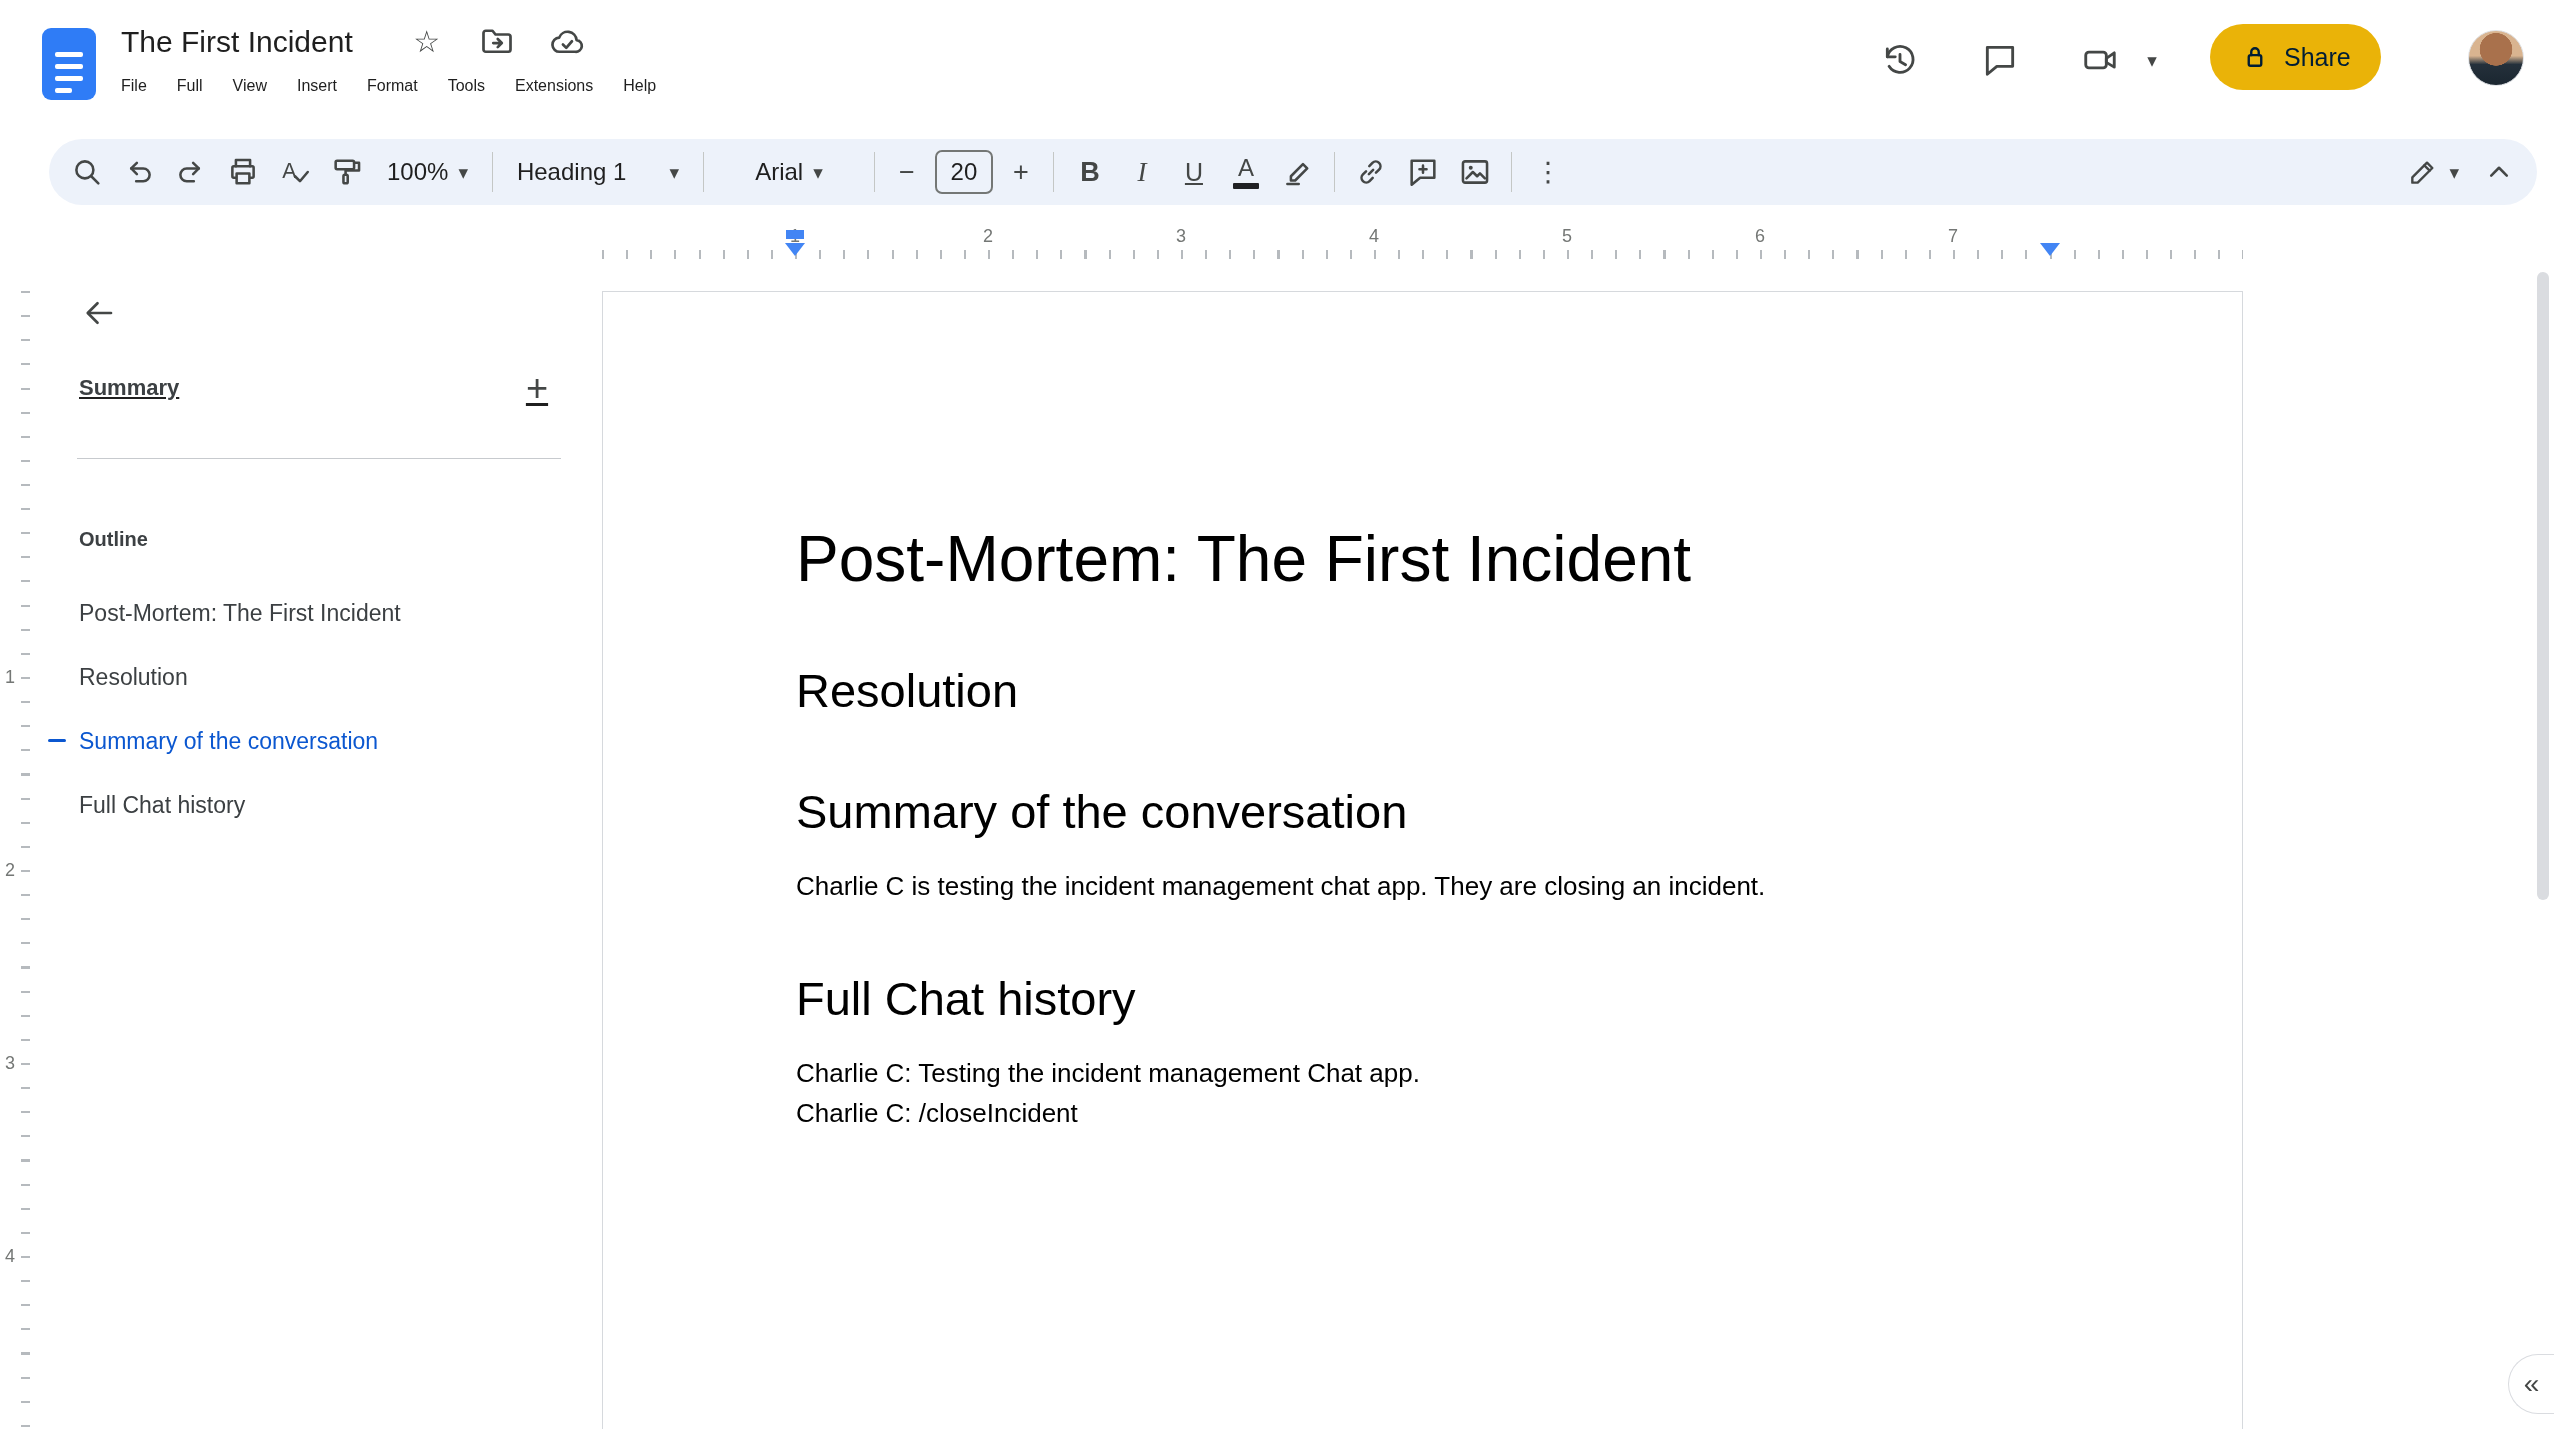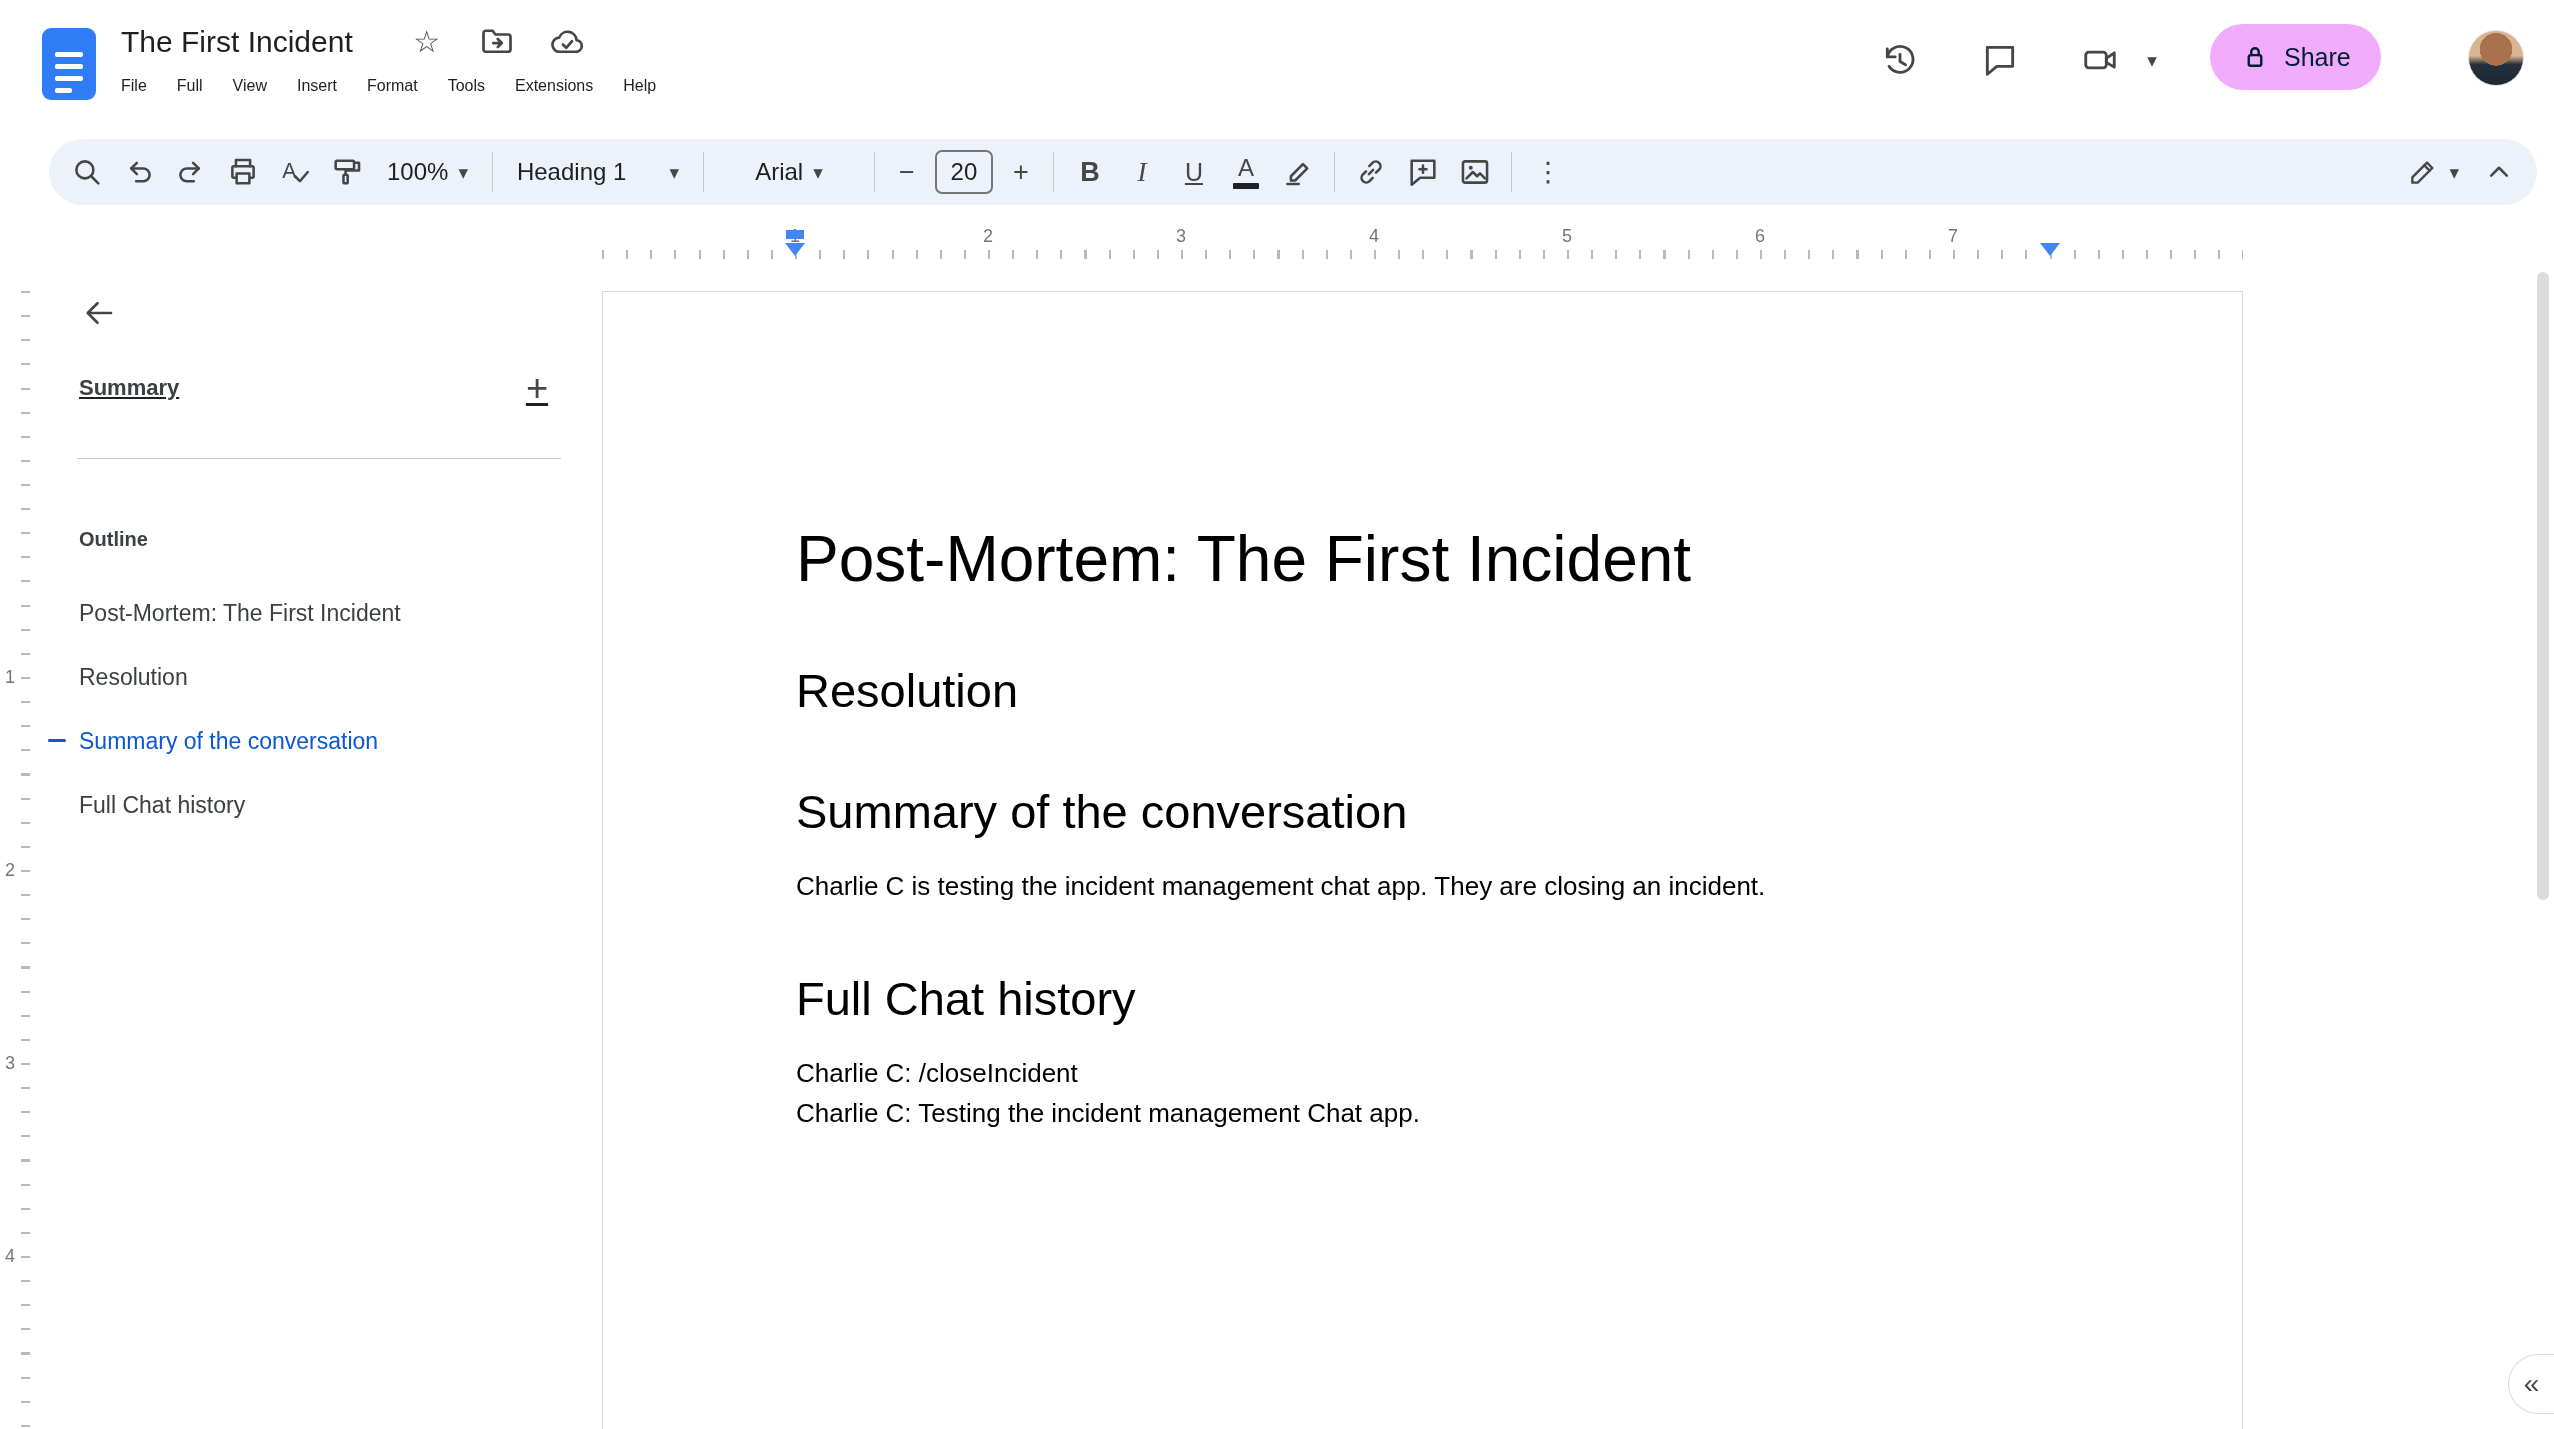--- a/index.html
+++ b/index.html
@@ -28,21 +28,21 @@
   .star-glyph { font-size:30px; color:#444746; line-height:1; }
 
   .menubar { position:absolute; left:106px; top:70px; display:flex; }
   .menu-item { font-size:16px; color:#1f1f1f; padding:7px 15px; border-radius:9px; cursor:pointer; }
 
   .topright-btn { position:absolute; width:56px; height:56px; border-radius:50%;
     display:flex; align-items:center; justify-content:center; cursor:pointer; }
   .caret { font-size:19px; color:#444746; line-height:1; }
 
   .share-btn { position:absolute; left:2210px; top:24px; height:66px; padding:0 30px;
-    background:#f0abfc; border-radius:33px; display:flex; align-items:center; gap:14px;
+    background:#eab308; border-radius:33px; display:flex; align-items:center; gap:14px;
     color:#001d35; font-size:25px; font-weight:500; cursor:pointer; }
   .avatar { position:absolute; left:2468px; top:30px; width:56px; height:56px; border-radius:50%;
     cursor:pointer; overflow:hidden;
     background:
       radial-gradient(circle at 50% 34%, #a9714c 0 36%, rgba(0,0,0,0) 37%),
       linear-gradient(180deg, #d9b490 0 46%, #24303b 62%, #1b2630 100%);
     border:1px solid #e0e3e7; }
 
   
   .toolbar { position:absolute; left:49px; top:139px; width:2488px; height:66px;
@@ -375,20 +375,20 @@
 
 <div class="page">
   <h1 class="doc-title">Post-Mortem: The First Incident</h1>
 
   <h2 class="doc-h2">Resolution</h2>
 
   <h2 class="doc-h2">Summary of the conversation</h2>
   <p class="doc-p">Charlie C is testing the incident management chat app. They are closing an incident.</p>
 
   <h2 class="doc-h2">Full Chat history</h2>
+  <p class="doc-p">Charlie C: Testing the incident management Chat app.</p>
   <p class="doc-p">Charlie C: /closeIncident</p>
-  <p class="doc-p">Charlie C: Testing the incident management Chat app.</p>
 </div>
 
 <div class="scroll-thumb"></div>
 <div class="collapse-btn">
   <span>«</span>
 </div>
 
 </body></html>

